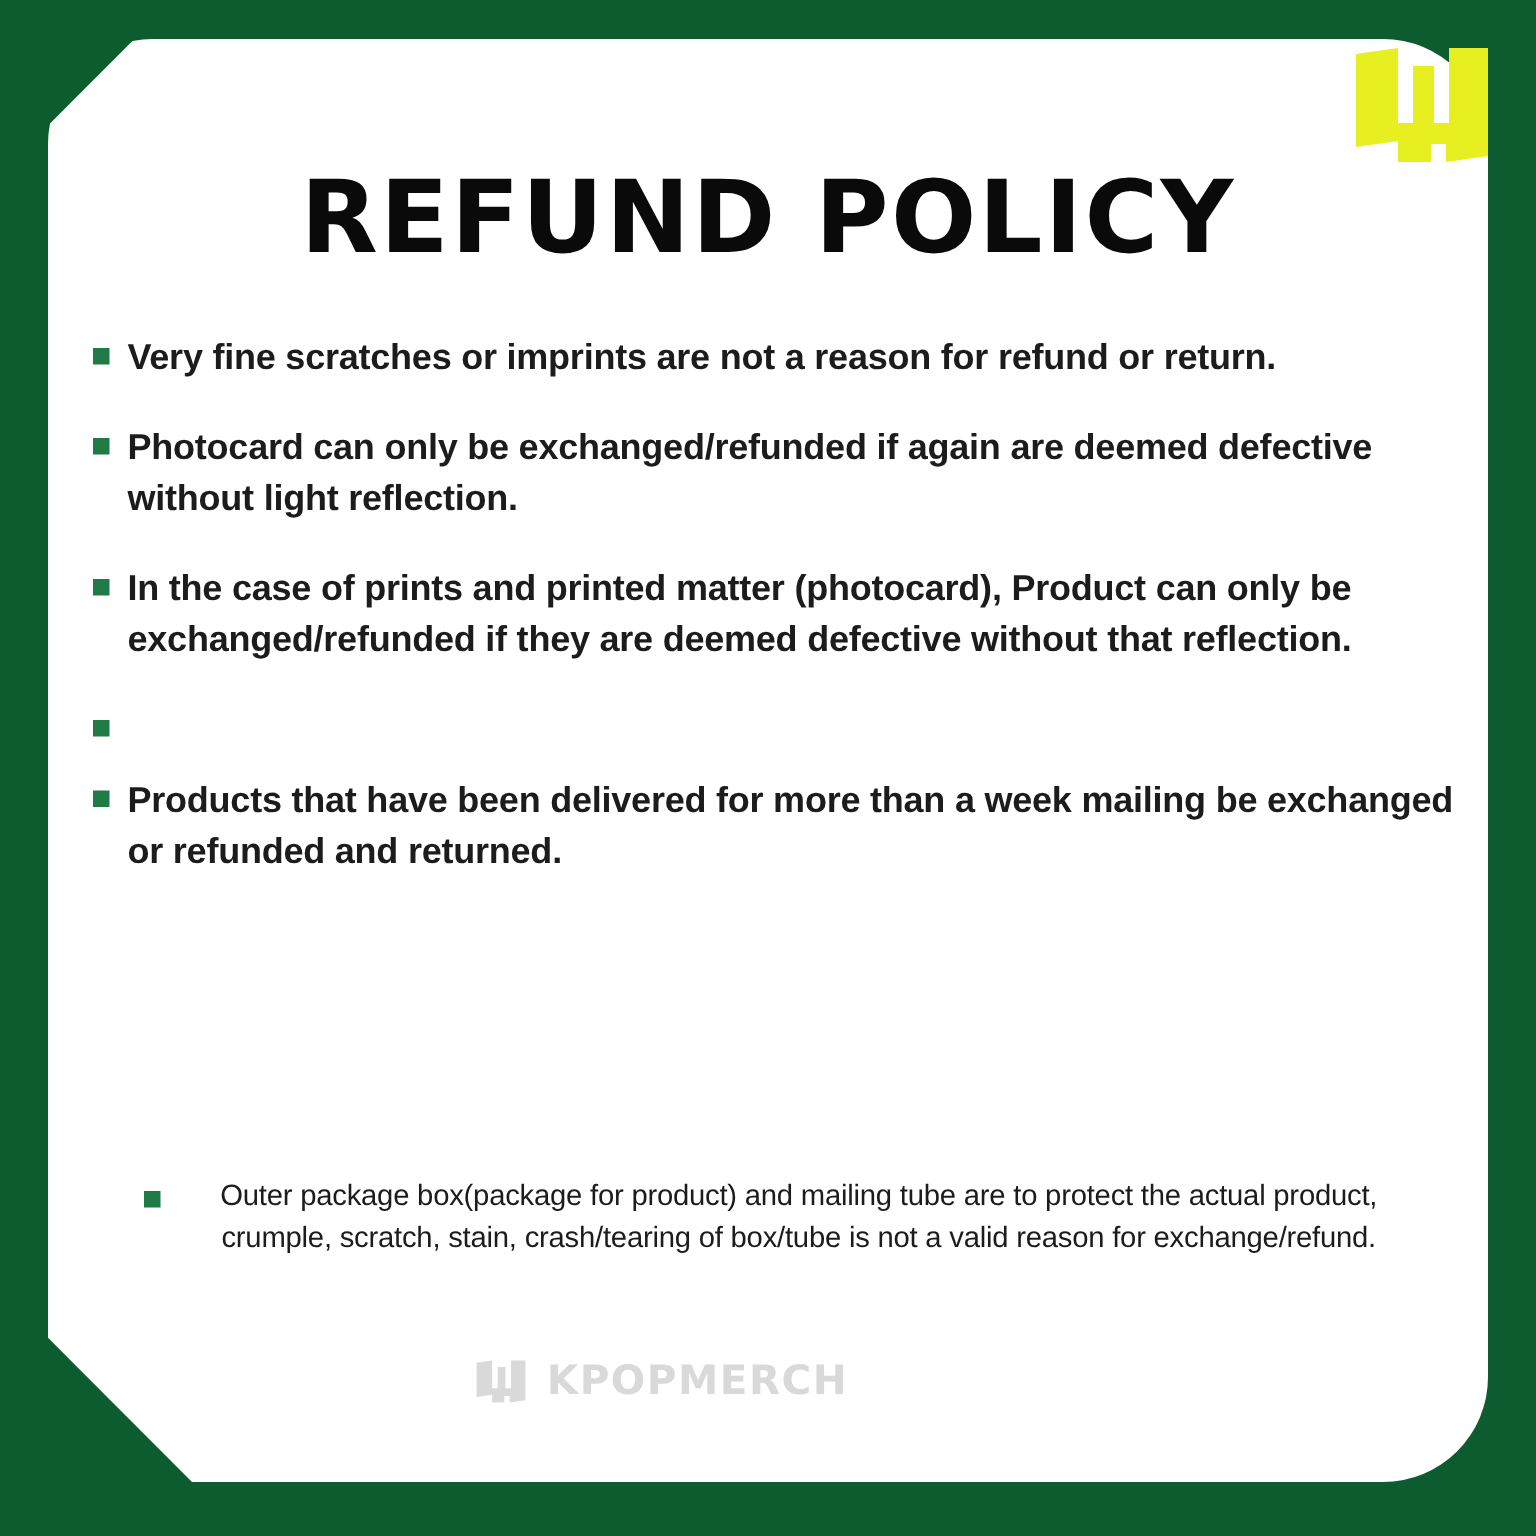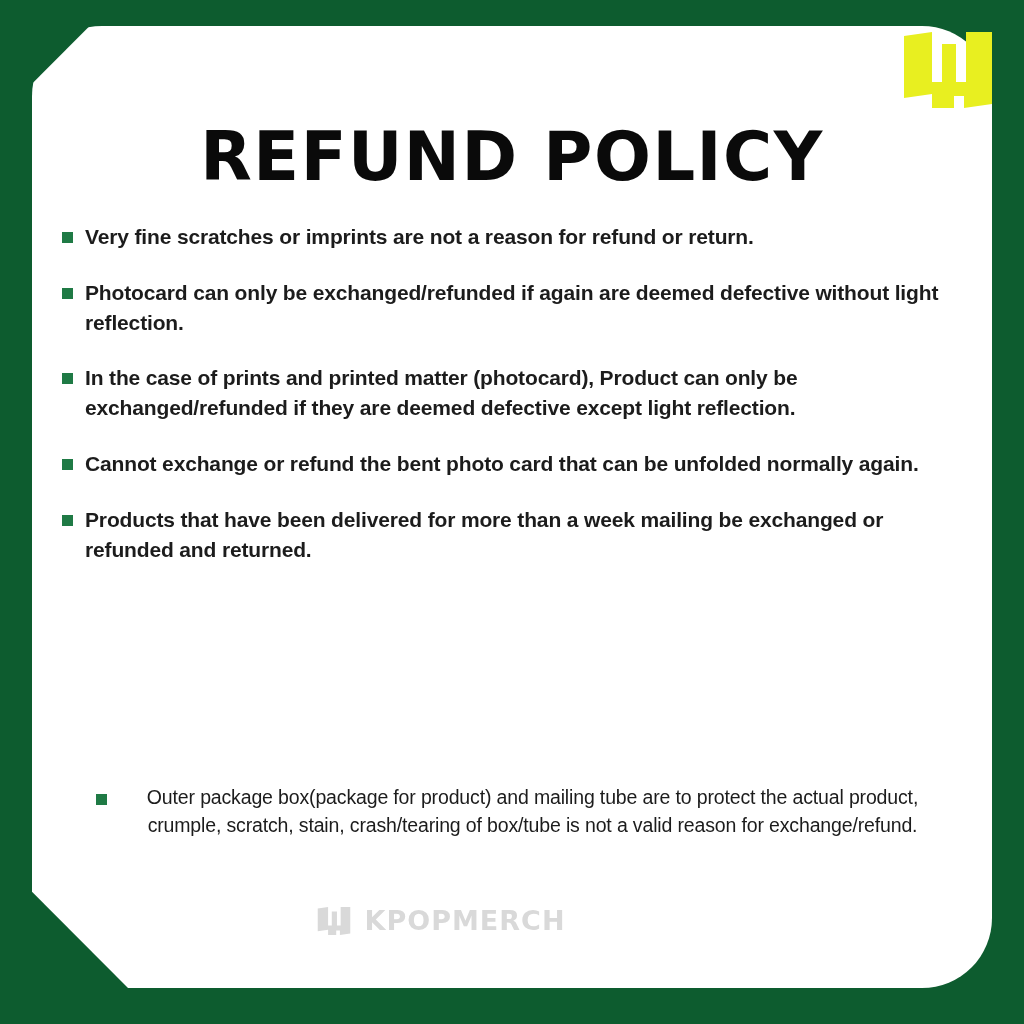--- a/index.html
+++ b/index.html
@@ -38,21 +38,21 @@
   .logo-mark {
     position: absolute;
     right: 30px;
     top: 30px;
     width: 92px;
     height: 80px;
   }
 
   .page-title {
     position: absolute;
-    top: 118px;
+    top: 106px;
     left: 0;
     width: 1024px;
     text-align: center;
     font-size: 67px;
     font-weight: bold;
     letter-spacing: 1.5px;
     color: #0a0a0a;
     font-family: "DejaVu Sans", sans-serif;
   }
 
@@ -70,21 +70,21 @@
   }
   .policy-item .bullet {
     flex: 0 0 auto;
     width: 11px;
     height: 11px;
     background: #1f7a45;
     margin-top: 10px;
     margin-right: 12px;
   }
   .policy-item .text {
-    font-size: 21px;
+    font-size: 24px;
     font-weight: bold;
     line-height: 1.42;
     color: #1c1c1c;
     letter-spacing: -0.15px;
   }
 
   
   .policy-note {
     position: absolute;
     top: 784px;
@@ -154,27 +154,26 @@
     </div>
 
     <div class="policy-item">
       <span class="bullet"></span>
       <span class="text">Photocard can only be exchanged/refunded if again are deemed defective without light reflection.</span>
     </div>
 
 
     <div class="policy-item">
       <span class="bullet"></span>
-      <span class="text">In the case of prints and printed matter (photocard), Product can only be exchanged/refunded if they are deemed defective except light reflection.</span>
+      <span class="text">In the case of prints and printed matter (photocard), Product can only be exchanged/refunded if they are deemed defective without that reflection.</span>
     </div>
 
 
     <div class="policy-item">
       <span class="bullet"></span>
-      <span class="text">Cannot exchange or refund the bent photo card that can be unfolded normally again.</span>
     </div>
 
     <div class="policy-item">
       <span class="bullet"></span>
       <span class="text">Products that have been delivered for more than a week mailing be exchanged or refunded and returned.</span>
     </div>
 
   </div>
 
   <div class="policy-note">

